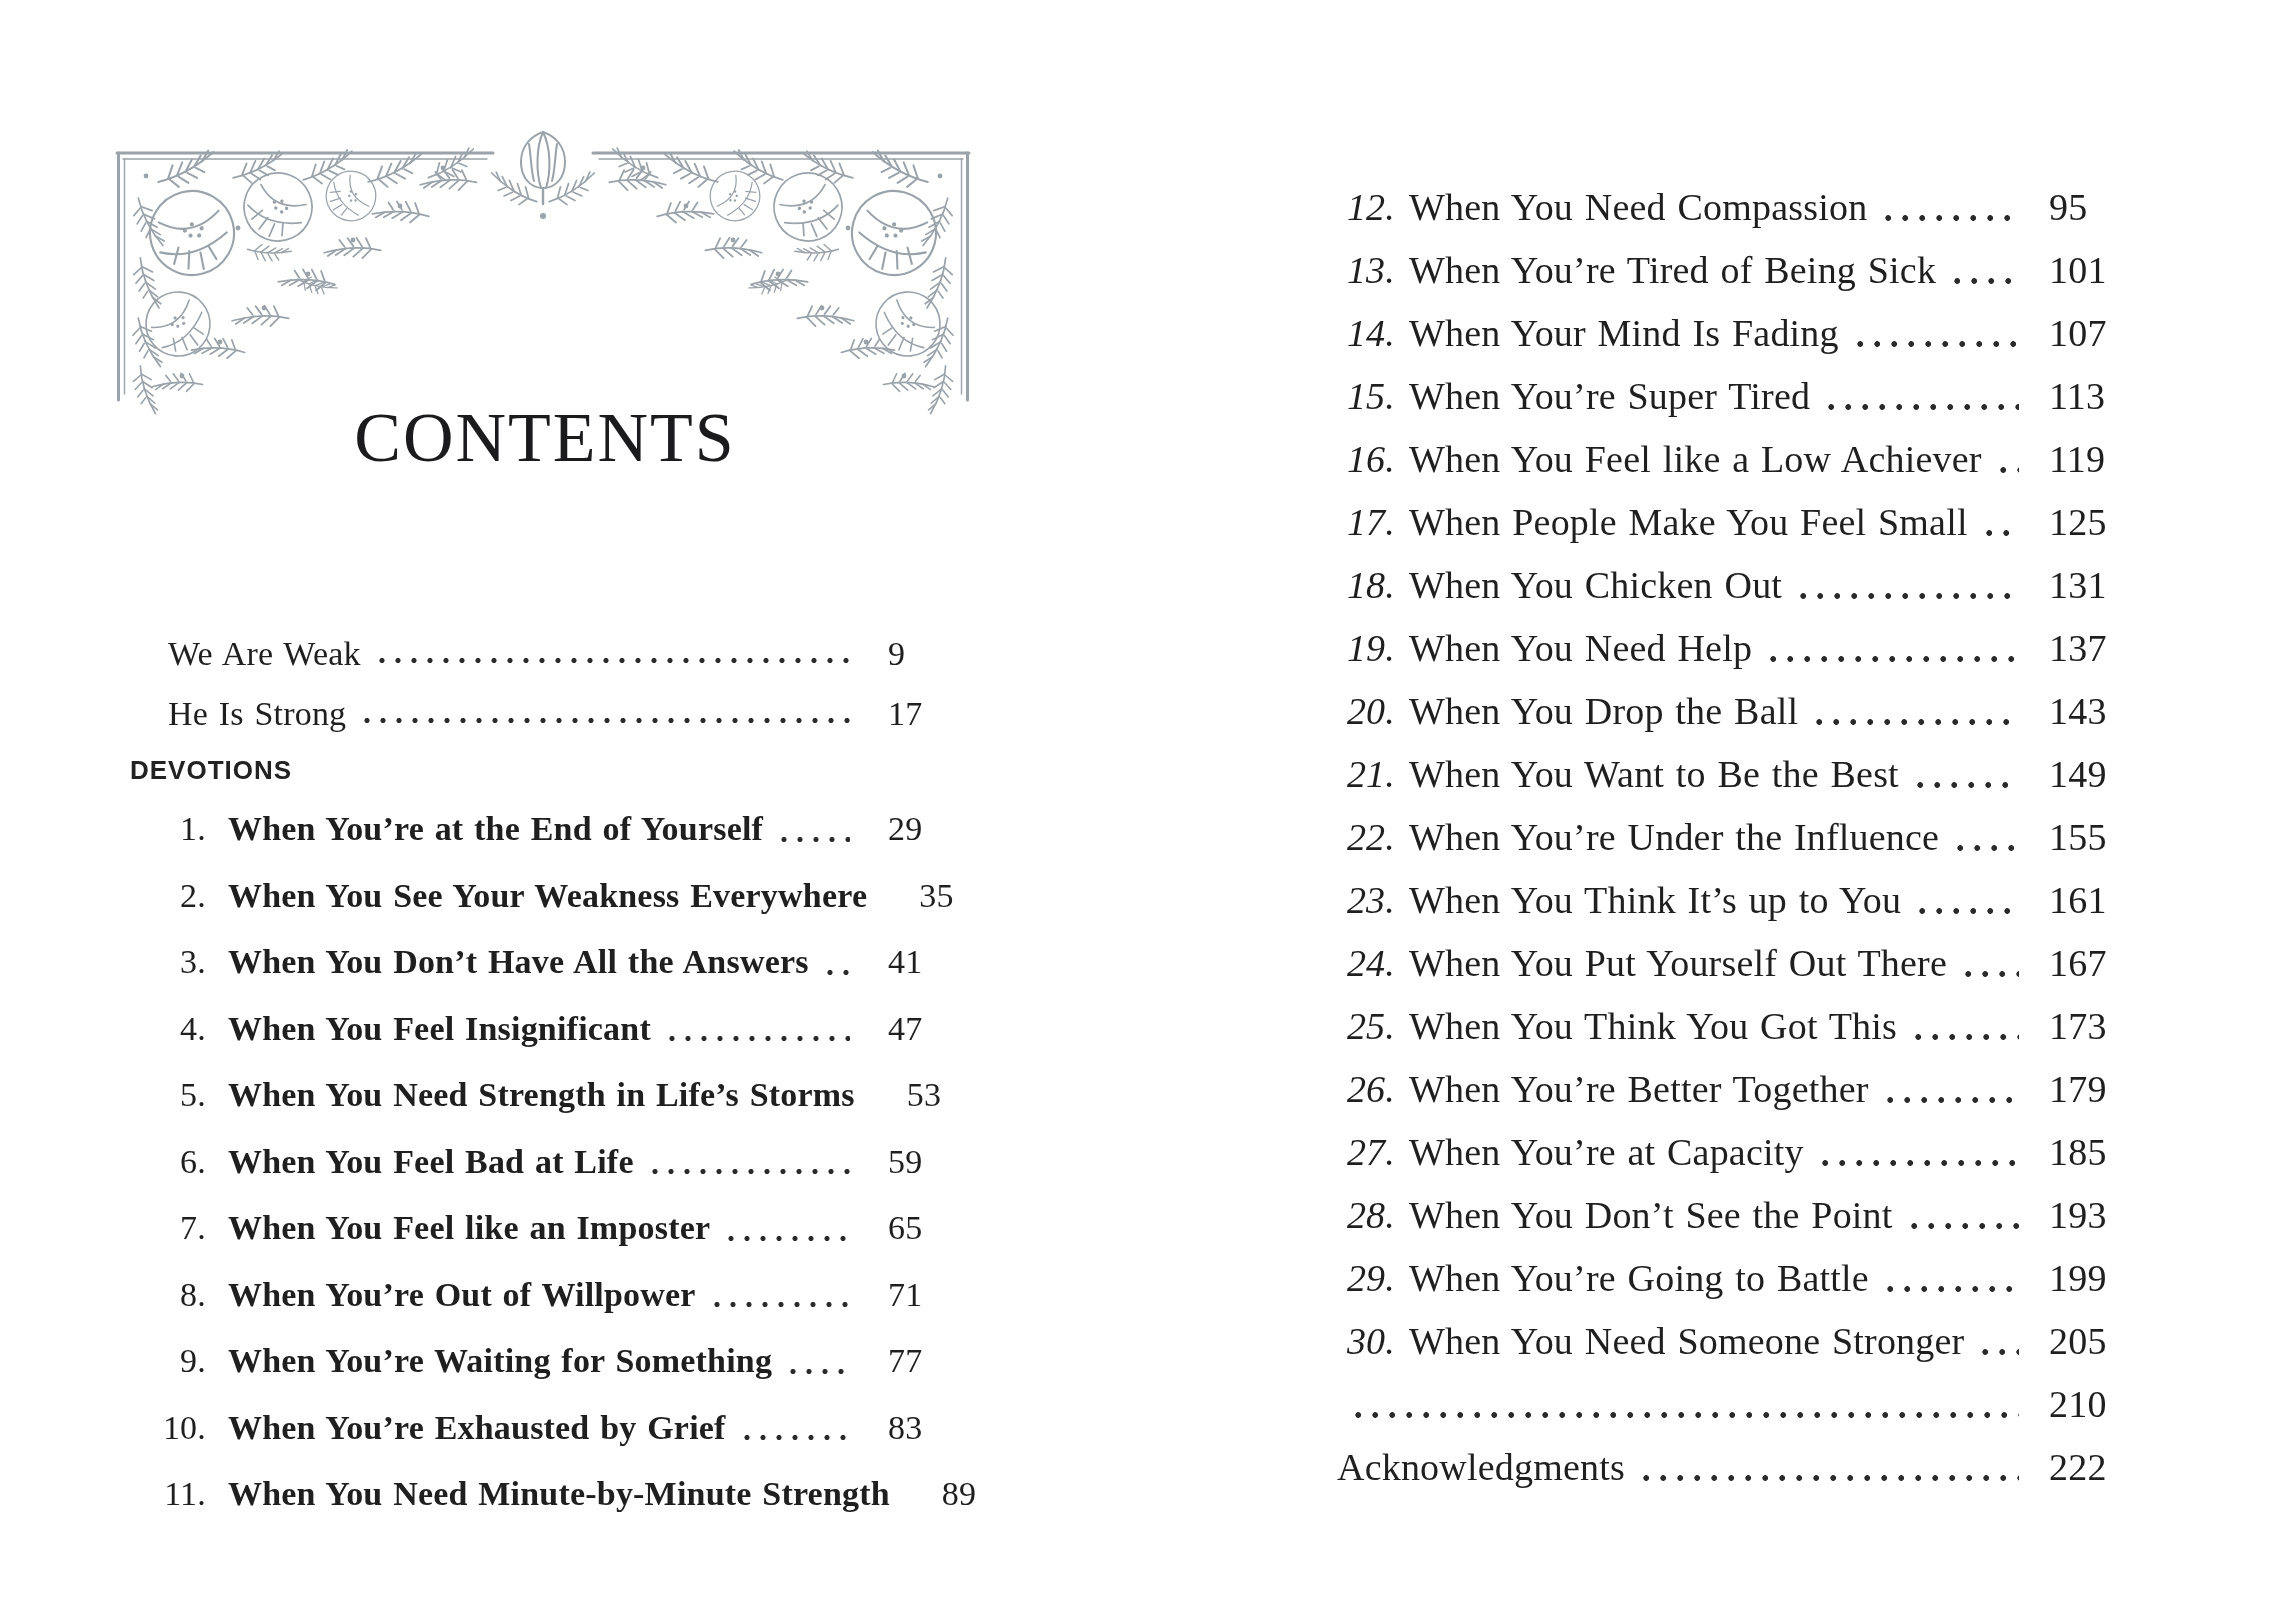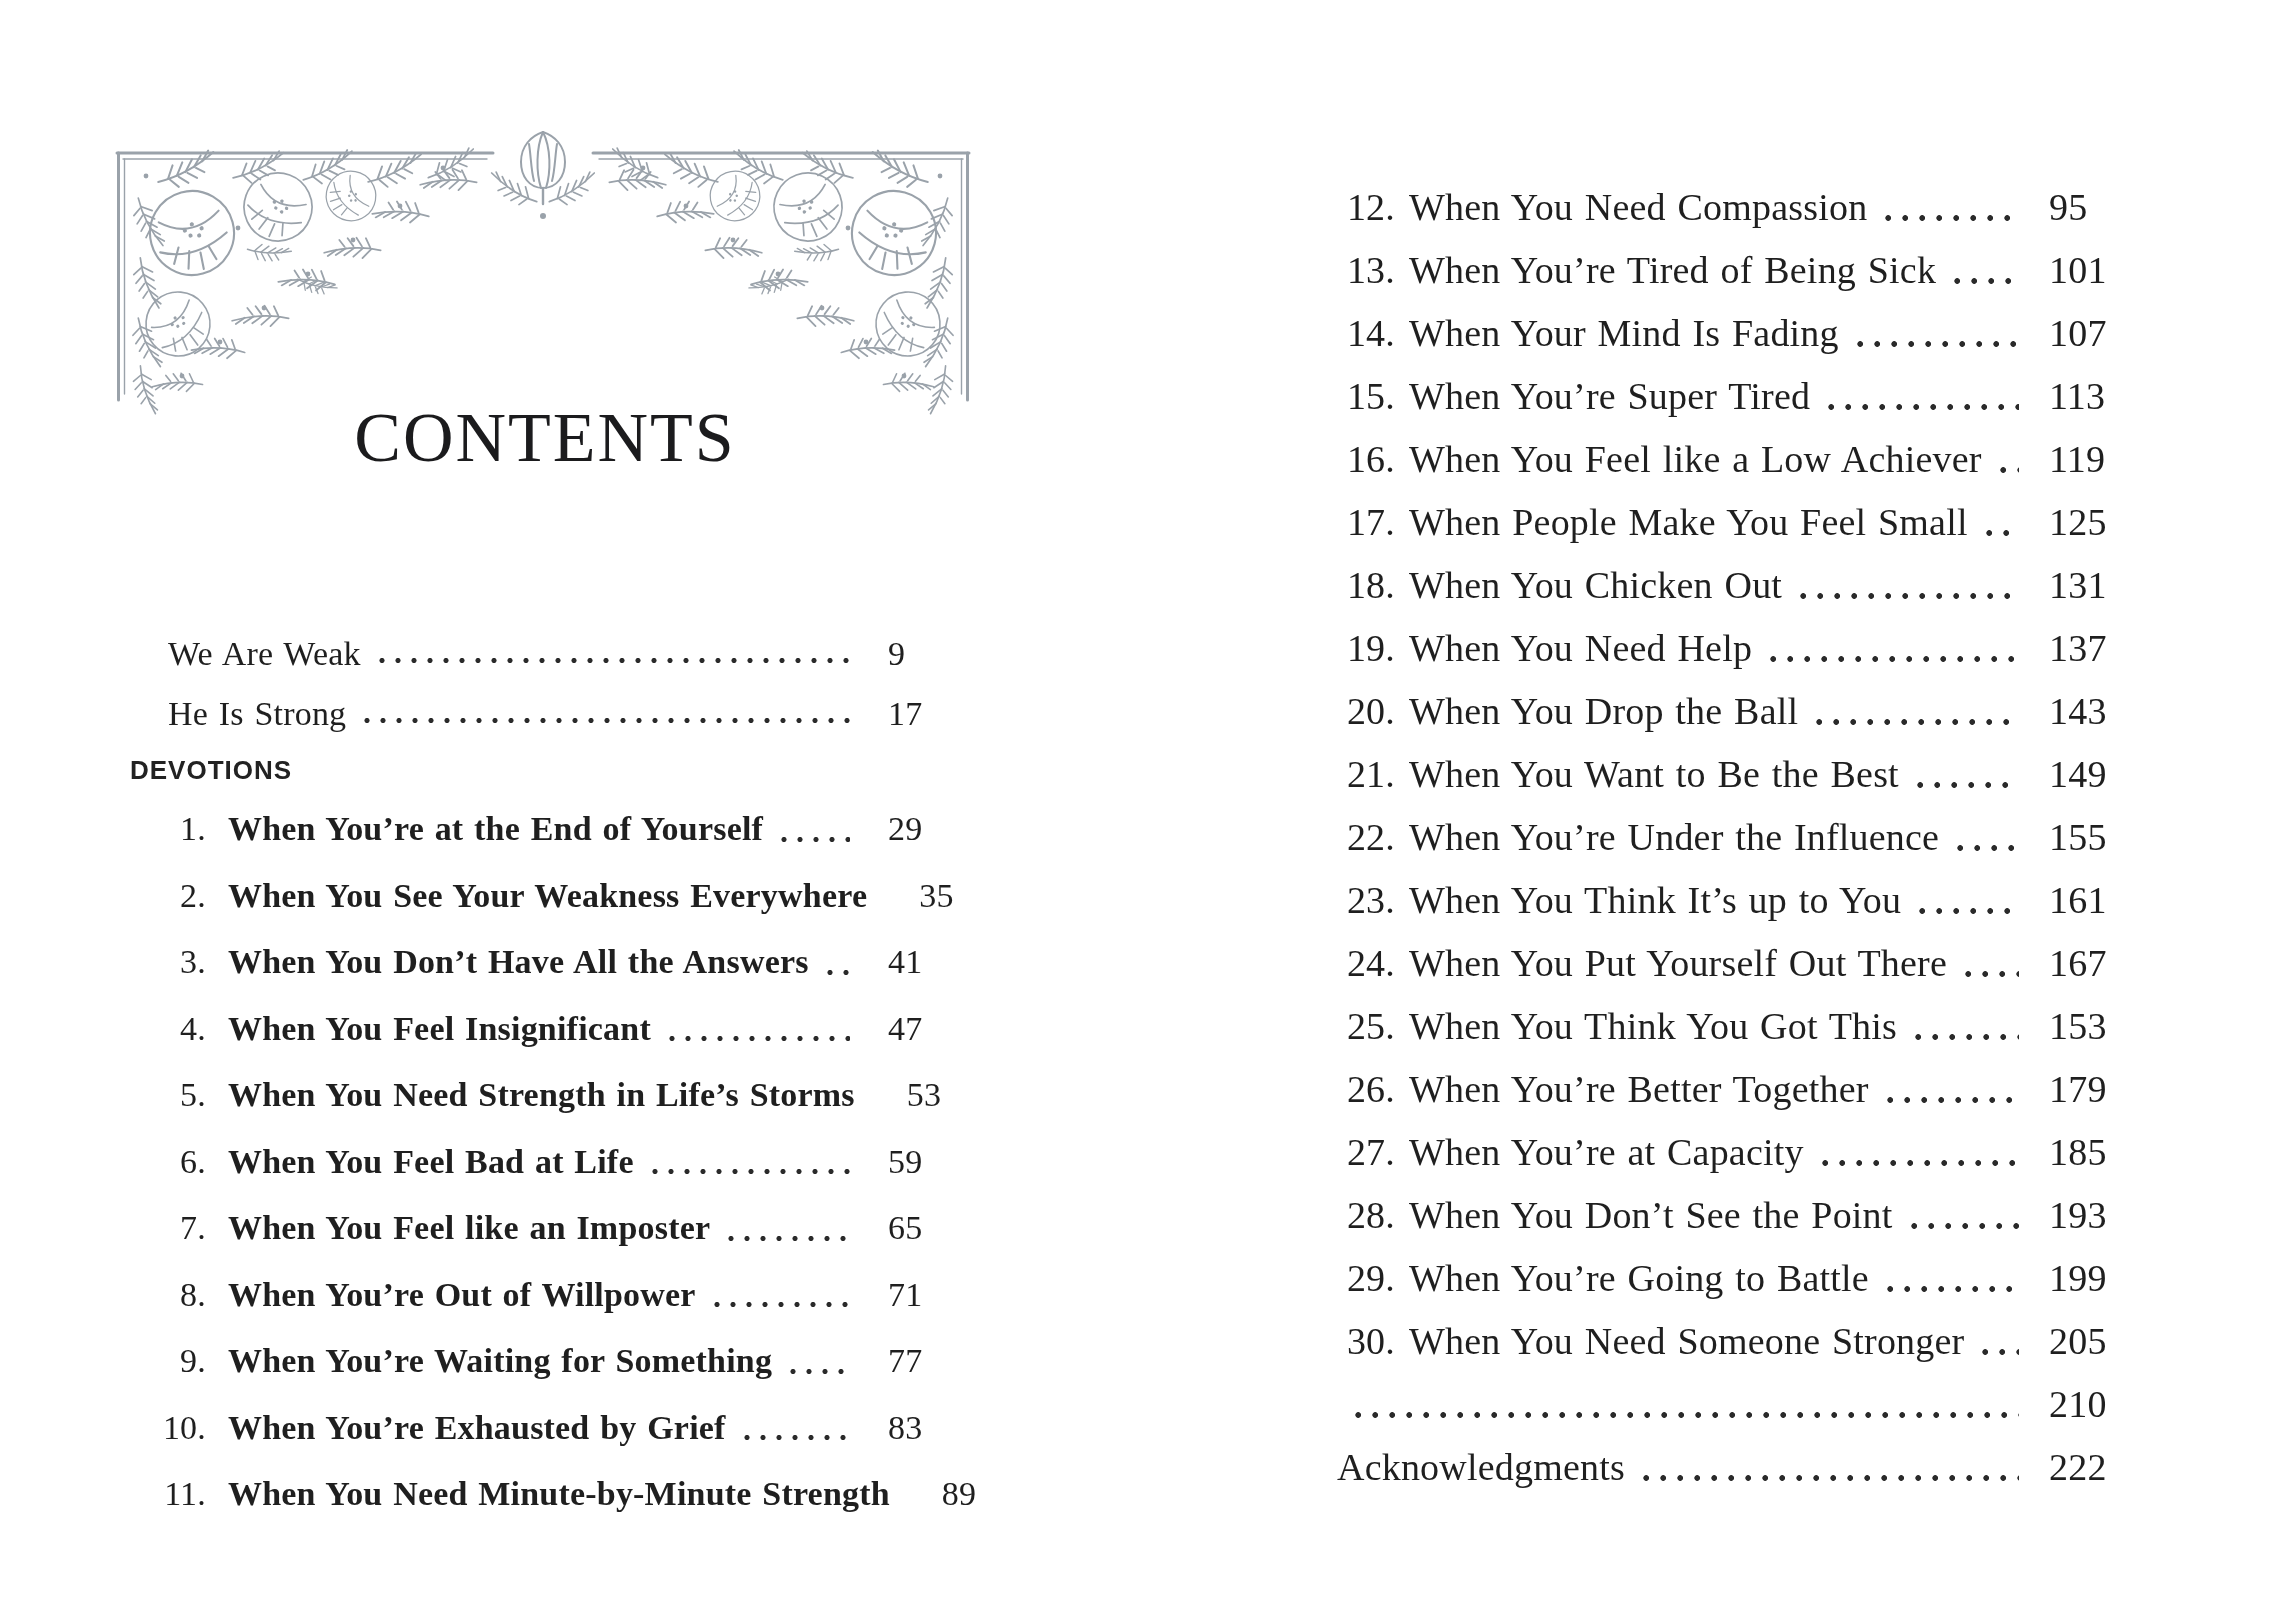--- a/index.html
+++ b/index.html
@@ -24,21 +24,21 @@
   
   .col{position:absolute;}
   .col-left{left:130px;top:624px;width:830px;font-size:34px;}
   .col-right{left:1337px;top:176px;width:800px;font-size:38px;}
   .row{display:flex;white-space:nowrap;word-spacing:2px;letter-spacing:0.2px;}
   .col-left .row-front{line-height:60px;padding-left:38px;}
   .col-left .row-entry{line-height:66.5px;}
   .col-right .row{line-height:63px;}
   .num{flex:none;text-align:right;}
   .col-left .num{width:76px;}
-  .col-right .num{width:58px;}
+  .col-right .num{width:58px;font-style:italic;}
   .col-left .row-entry .label{margin-left:22px;font-weight:bold;}
   .col-right .row-entry .label{margin-left:14px;}
   .label{flex:none;}
   .dots{
     flex:1;
     background-repeat:repeat-x;
   }
   .col-left .dots{
     margin:0 38px 0 14px;
     background-image:radial-gradient(circle at 3px 3.5px,#2a2a2a 2.2px,transparent 2.9px);
@@ -351,21 +351,21 @@
           <span class="num">24.</span>
           <span class="label">When You Put Yourself Out There</span>
           <span class="dots"></span>
           <span class="page">167</span>
         </div>
 
         <div class="row row-entry">
           <span class="num">25.</span>
           <span class="label">When You Think You Got This</span>
           <span class="dots"></span>
-          <span class="page">153</span>
+          <span class="page">173</span>
         </div>
 
         <div class="row row-entry">
           <span class="num">26.</span>
           <span class="label">When You’re Better Together</span>
           <span class="dots"></span>
           <span class="page">179</span>
         </div>
 
         <div class="row row-entry">

